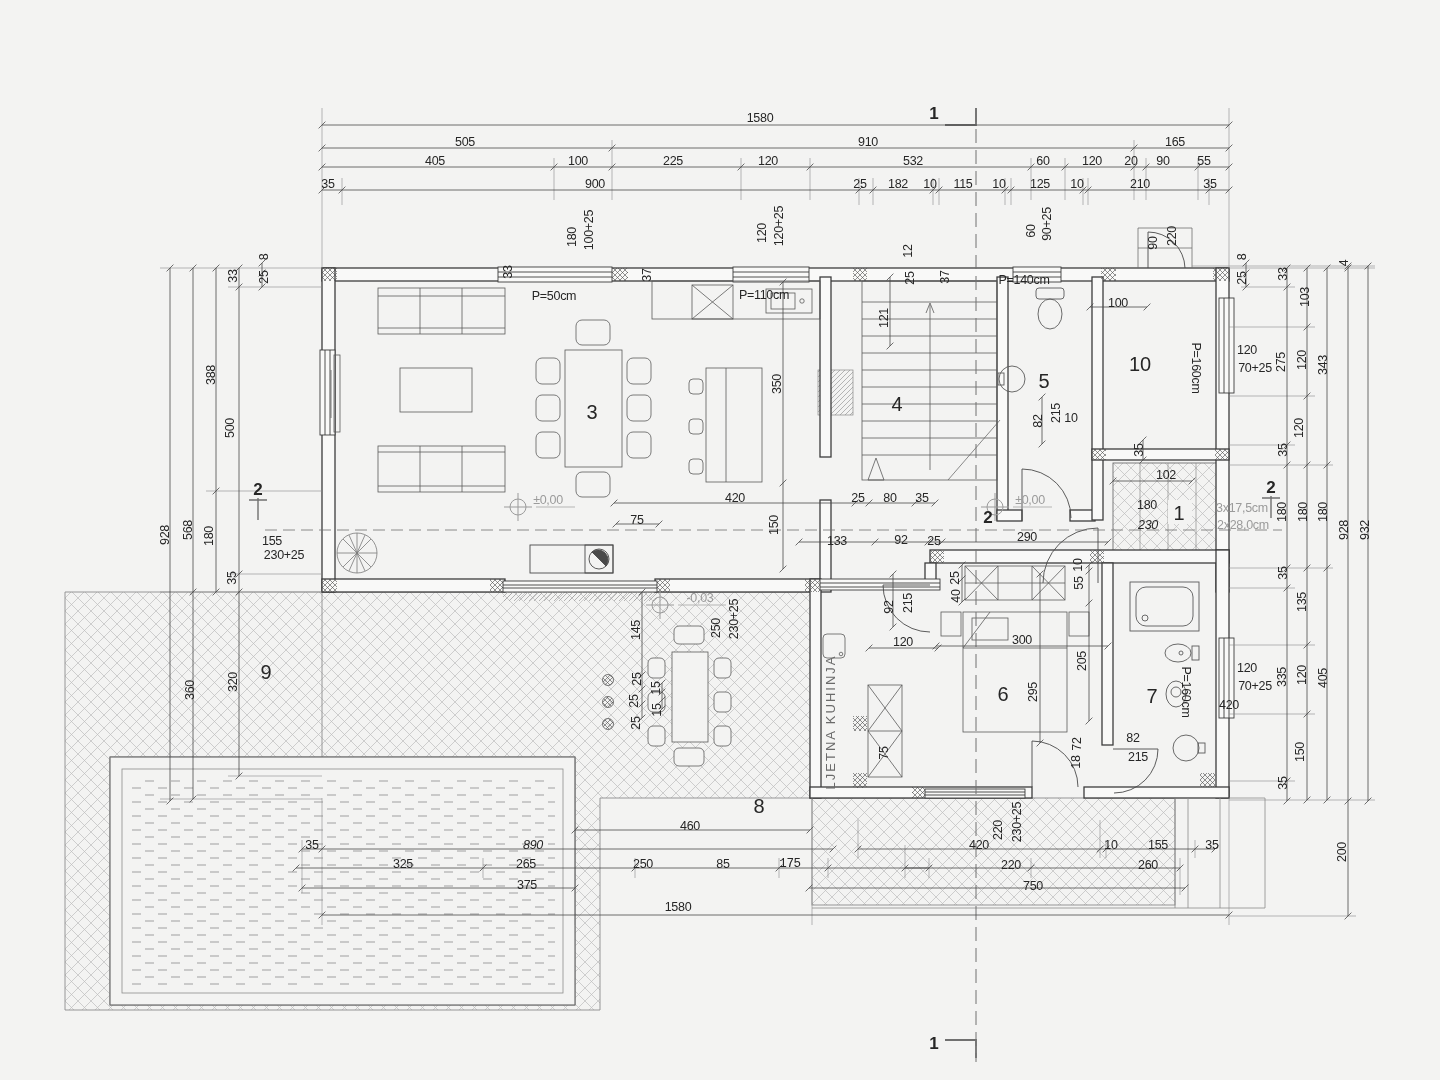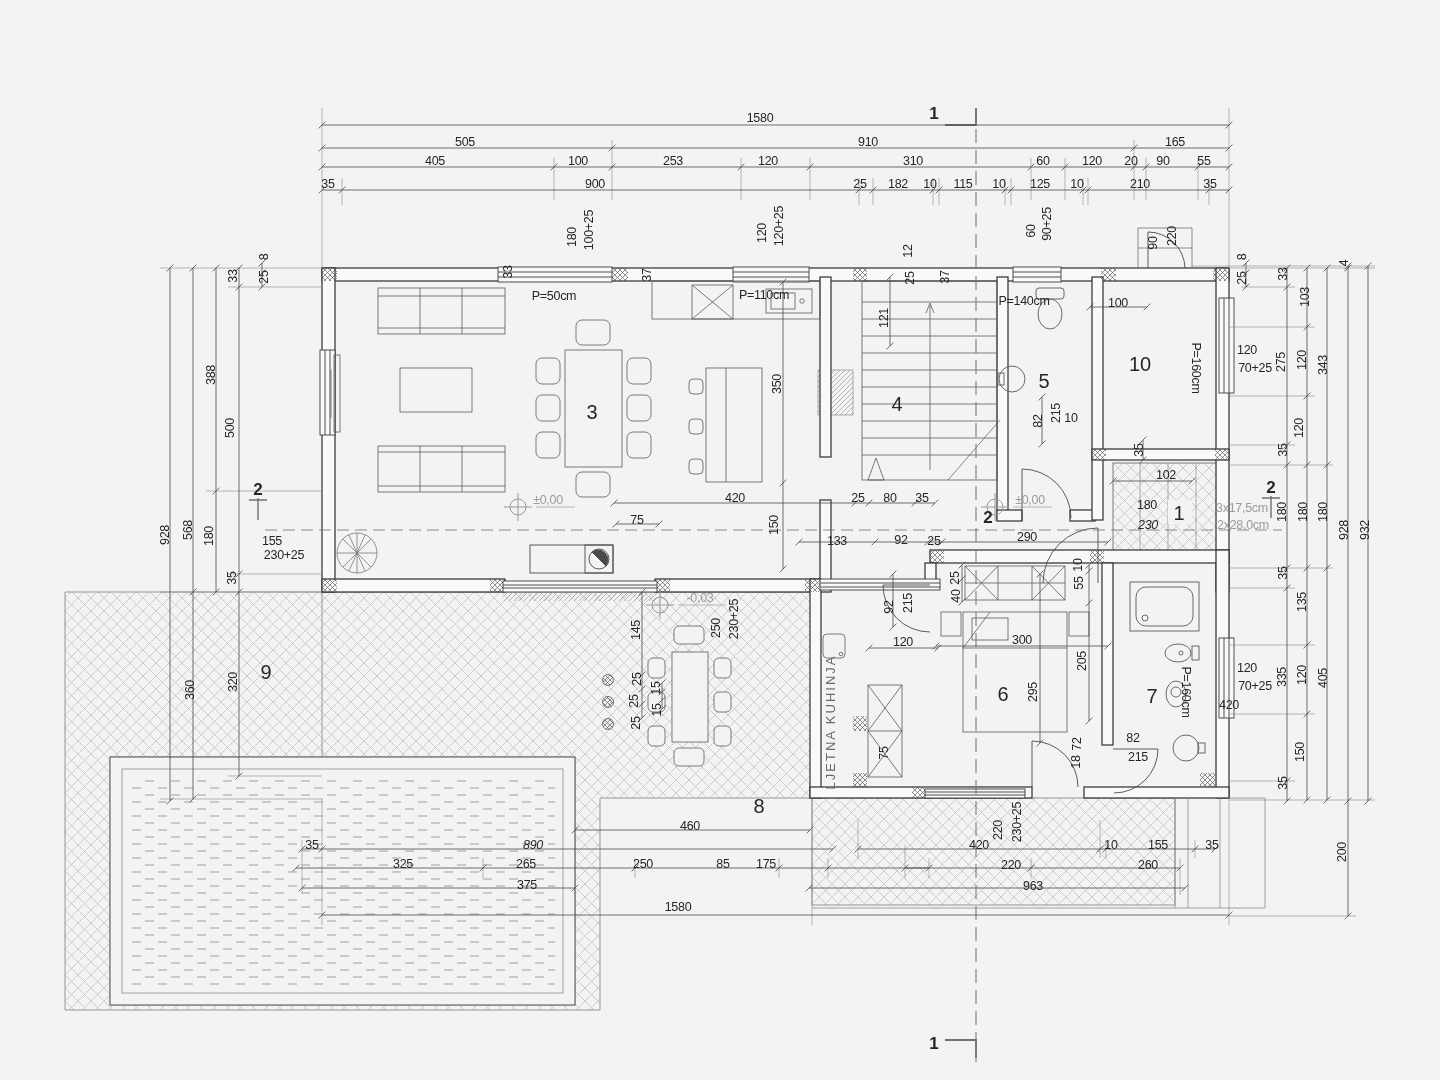--- a/index.html
+++ b/index.html
@@ -311,23 +311,23 @@
       </g>
 </svg>
 
 <div id="labels">
       <div class="lb" style="left: 760px; top: 118px;">1580</div>
       <div class="lb" style="left: 465px; top: 142px;">505</div>
       <div class="lb" style="left: 868px; top: 142px;">910</div>
       <div class="lb" style="left: 1175px; top: 142px;">165</div>
       <div class="lb" style="left: 435px; top: 161px;">405</div>
       <div class="lb" style="left: 578px; top: 161px;">100</div>
-      <div class="lb" style="left: 673px; top: 161px;">253</div>
+      <div class="lb" style="left: 673px; top: 161px;">225</div>
       <div class="lb" style="left: 768px; top: 161px;">120</div>
-      <div class="lb" style="left: 913px; top: 161px;">310</div>
+      <div class="lb" style="left: 913px; top: 161px;">532</div>
       <div class="lb" style="left: 1043px; top: 161px;">60</div>
       <div class="lb" style="left: 1092px; top: 161px;">120</div>
       <div class="lb" style="left: 1131px; top: 161px; text-align: center;">20</div>
       <div class="lb" style="left: 1163px; top: 161px;">90</div>
       <div class="lb" style="left: 1204px; top: 161px;">55</div>
       <div class="lb" style="left: 328px; top: 184px;">35</div>
       <div class="lb" style="left: 595px; top: 184px;">900</div>
       <div class="lb" style="left: 860px; top: 184px;">25</div>
       <div class="lb" style="left: 898px; top: 184px;">182</div>
       <div class="lb" style="left: 930px; top: 184px;">10</div>
@@ -350,21 +350,21 @@
       <div class="lb r-90" style="left: 779px; top: 226px;">120+25</div>
       <div class="lb r-90" style="left: 908px; top: 251px;">12</div>
       <div class="lb r-90" style="left: 910px; top: 278px;">25</div>
       <div class="lb r-90" style="left: 945px; top: 277px;">37</div>
       <div class="lb r-90" style="left: 1031px; top: 231px;">60</div>
       <div class="lb r-90" style="left: 1047px; top: 224px;">90+25</div>
       <div class="lb r-90" style="left: 1153px; top: 243px;">90</div>
       <div class="lb r-90" style="left: 1172px; top: 236px;">220</div>
       <div class="lb" style="left: 554px; top: 296px;">P=50cm</div>
       <div class="lb" style="left: 764px; top: 295px;">P=110cm</div>
-      <div class="lb" style="left: 1024px; top: 301px;">P=140cm</div>
+      <div class="lb" style="left: 1024px; top: 280px;">P=140cm</div>
       <div class="lb r90" style="left: 1196px; top: 368px;">P=160cm</div>
       <div class="lb r90" style="left: 1186px; top: 692px;">P=160cm</div>
       <div class="lb r-90" style="left: 264px; top: 257px;">8</div>
       <div class="lb r-90" style="left: 264px; top: 277px;">25</div>
       <div class="lb r-90" style="left: 233px; top: 276px;">33</div>
       <div class="lb r-90" style="left: 211px; top: 375px;">388</div>
       <div class="lb r-90" style="left: 230px; top: 428px;">500</div>
       <div class="lb r-90" style="left: 188px; top: 530px;">568</div>
       <div class="lb r-90" style="left: 165px; top: 535px;">928</div>
       <div class="lb r-90" style="left: 209px; top: 536px;">180</div>
@@ -459,26 +459,26 @@
       <div class="lb" style="left: 1133px; top: 738px;">82</div>
       <div class="lb" style="left: 1138px; top: 757px;">215</div>
       <div class="lb kuh" style="left: 830px; top: 722px;">LJETNA KUHINJA</div>
       <div class="lb" style="left: 690px; top: 826px;">460</div>
       <div class="lb" style="left: 312px; top: 845px;">35</div>
       <div class="lb" style="left: 533px; top: 845px; font-style: italic;">890</div>
       <div class="lb" style="left: 390px; top: 864px; margin-left: 13px;">325</div>
       <div class="lb" style="left: 526px; top: 864px;">265</div>
       <div class="lb" style="left: 643px; top: 864px;">250</div>
       <div class="lb" style="left: 723px; top: 864px;">85</div>
-      <div class="lb" style="left: 766px; top: 864px;">175</div>
+      <div class="lb" style="left: 790px; top: 864px; font-family: Liberation Mono, monospace;">175</div>
       <div class="lb" style="left: 527px; top: 885px;">375</div>
       <div class="lb r-90" style="left: 998px; top: 830px;">220</div>
       <div class="lb r-90" style="left: 1017px; top: 822px;">230+25</div>
       <div class="lb" style="left: 979px; top: 845px;">420</div>
       <div class="lb" style="left: 1111px; top: 845px;">10</div>
       <div class="lb" style="left: 1158px; top: 845px;">155</div>
       <div class="lb" style="left: 1212px; top: 845px;">35</div>
       <div class="lb" style="left: 1011px; top: 865px;">220</div>
       <div class="lb" style="left: 1148px; top: 865px;">260</div>
-      <div class="lb" style="left: 1033px; top: 886px;">963</div>
+      <div class="lb" style="left: 1033px; top: 886px;">750</div>
       <div class="lb" style="left: 678px; top: 907px;">1580</div>
     </div>
 </div>
 
 </body></html>

